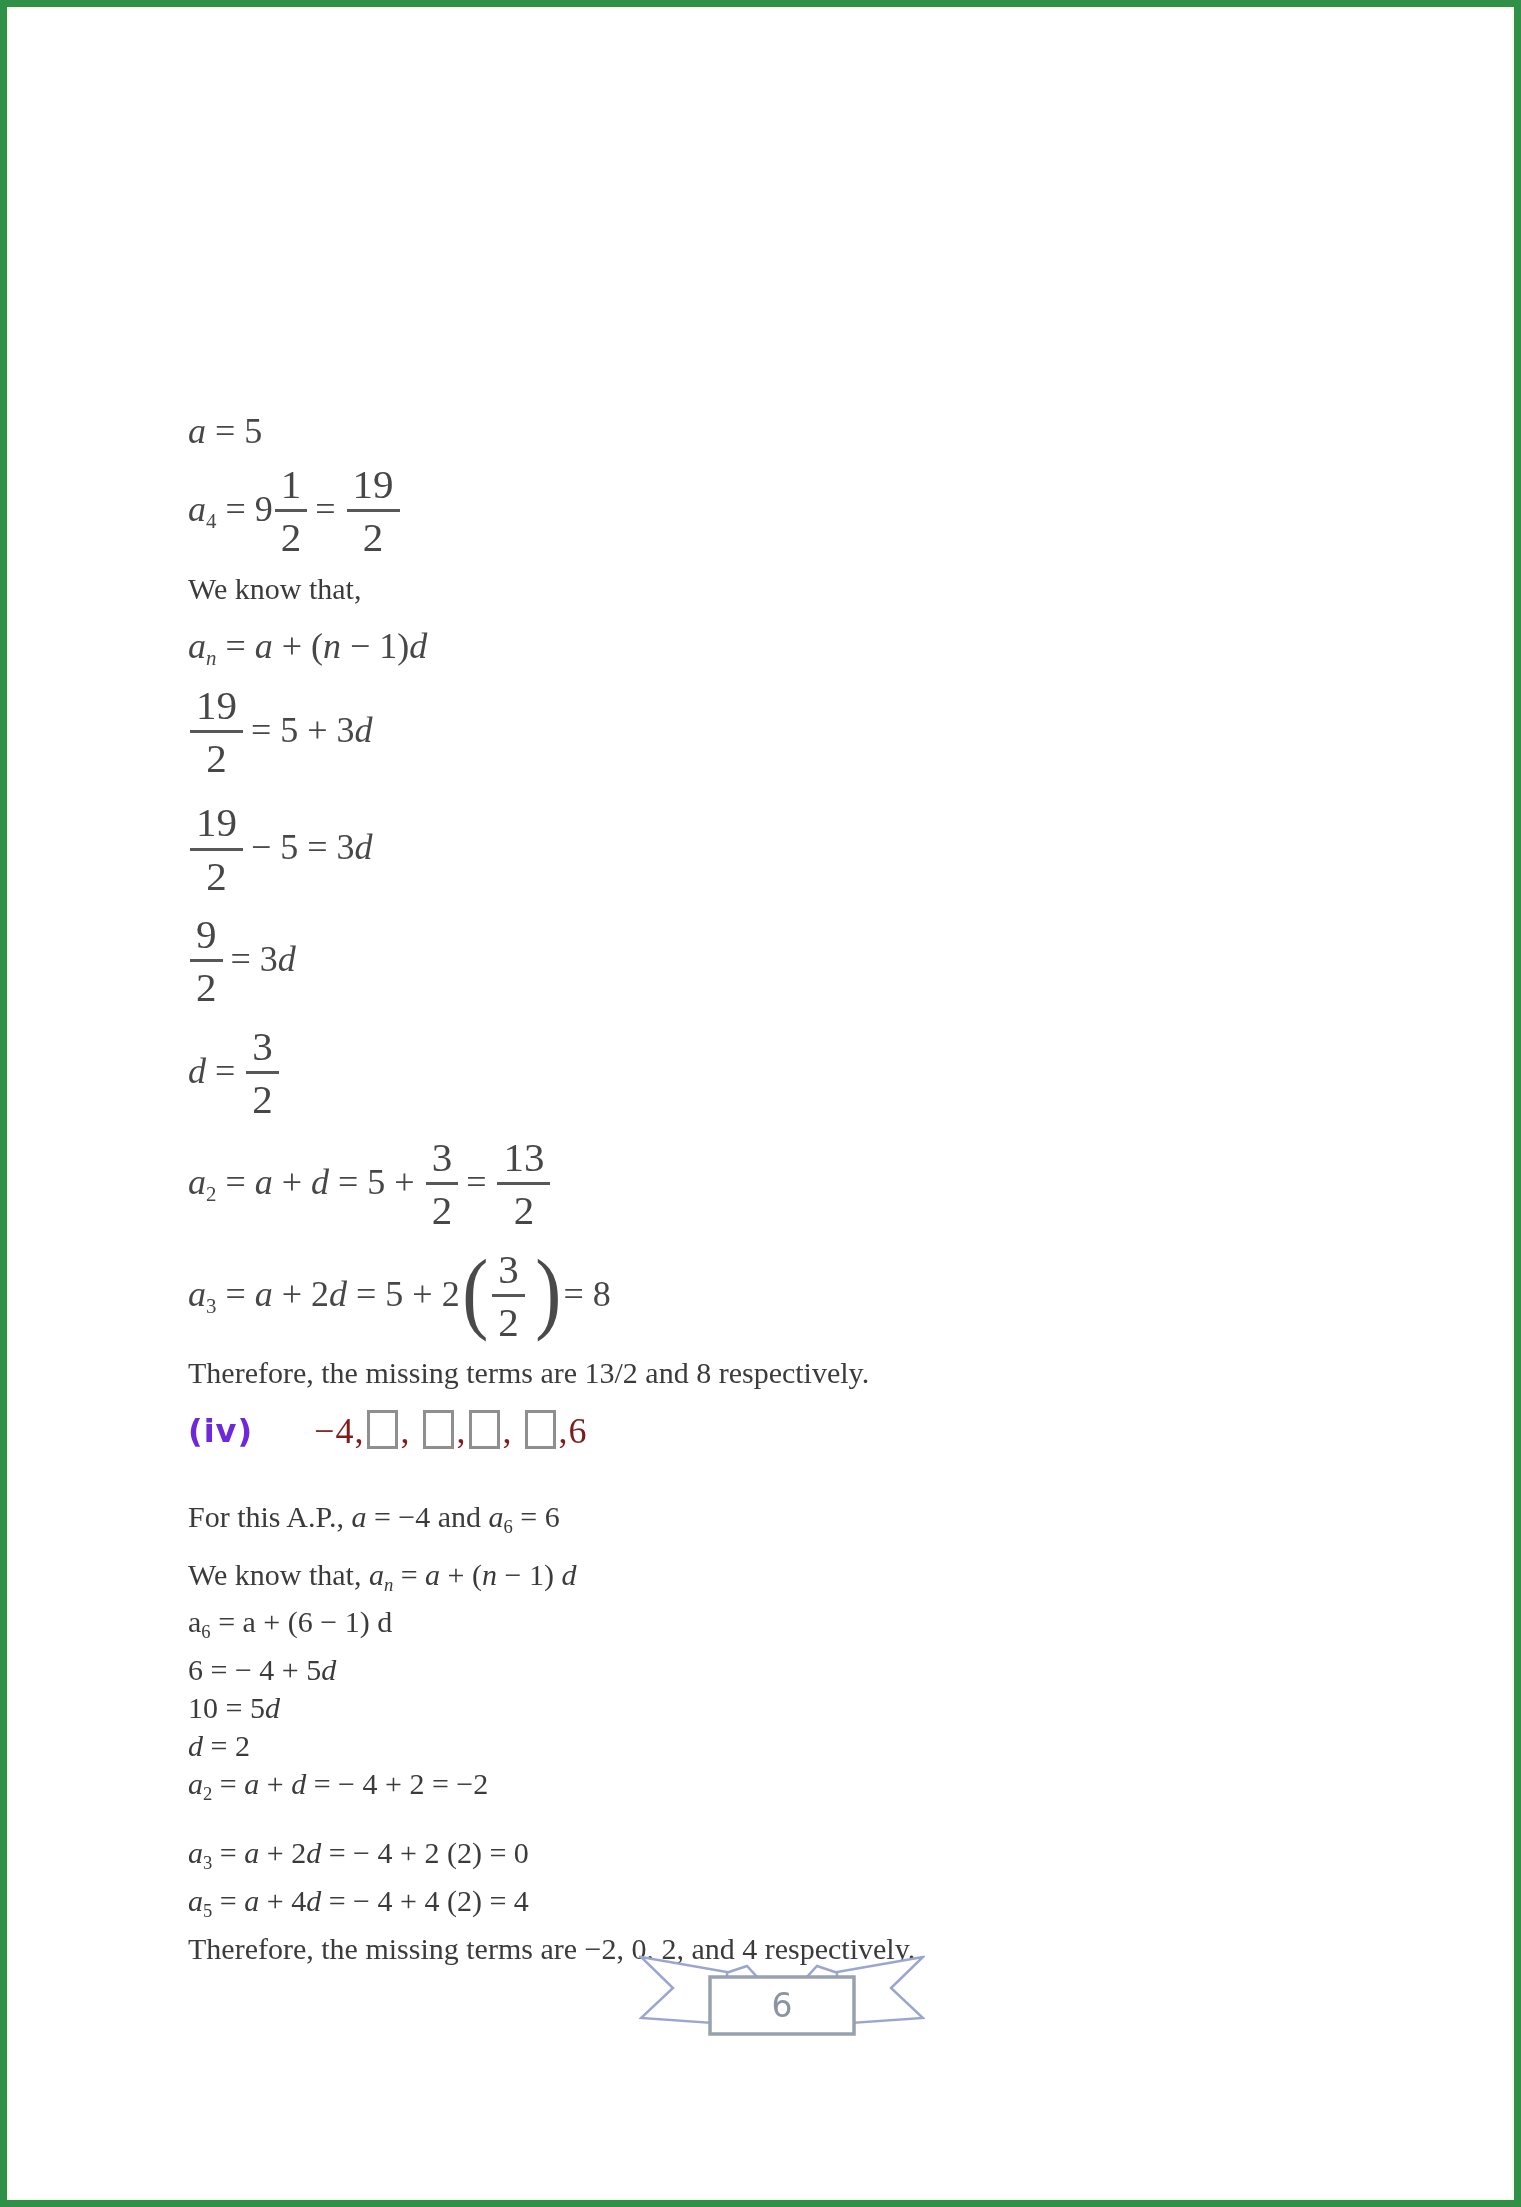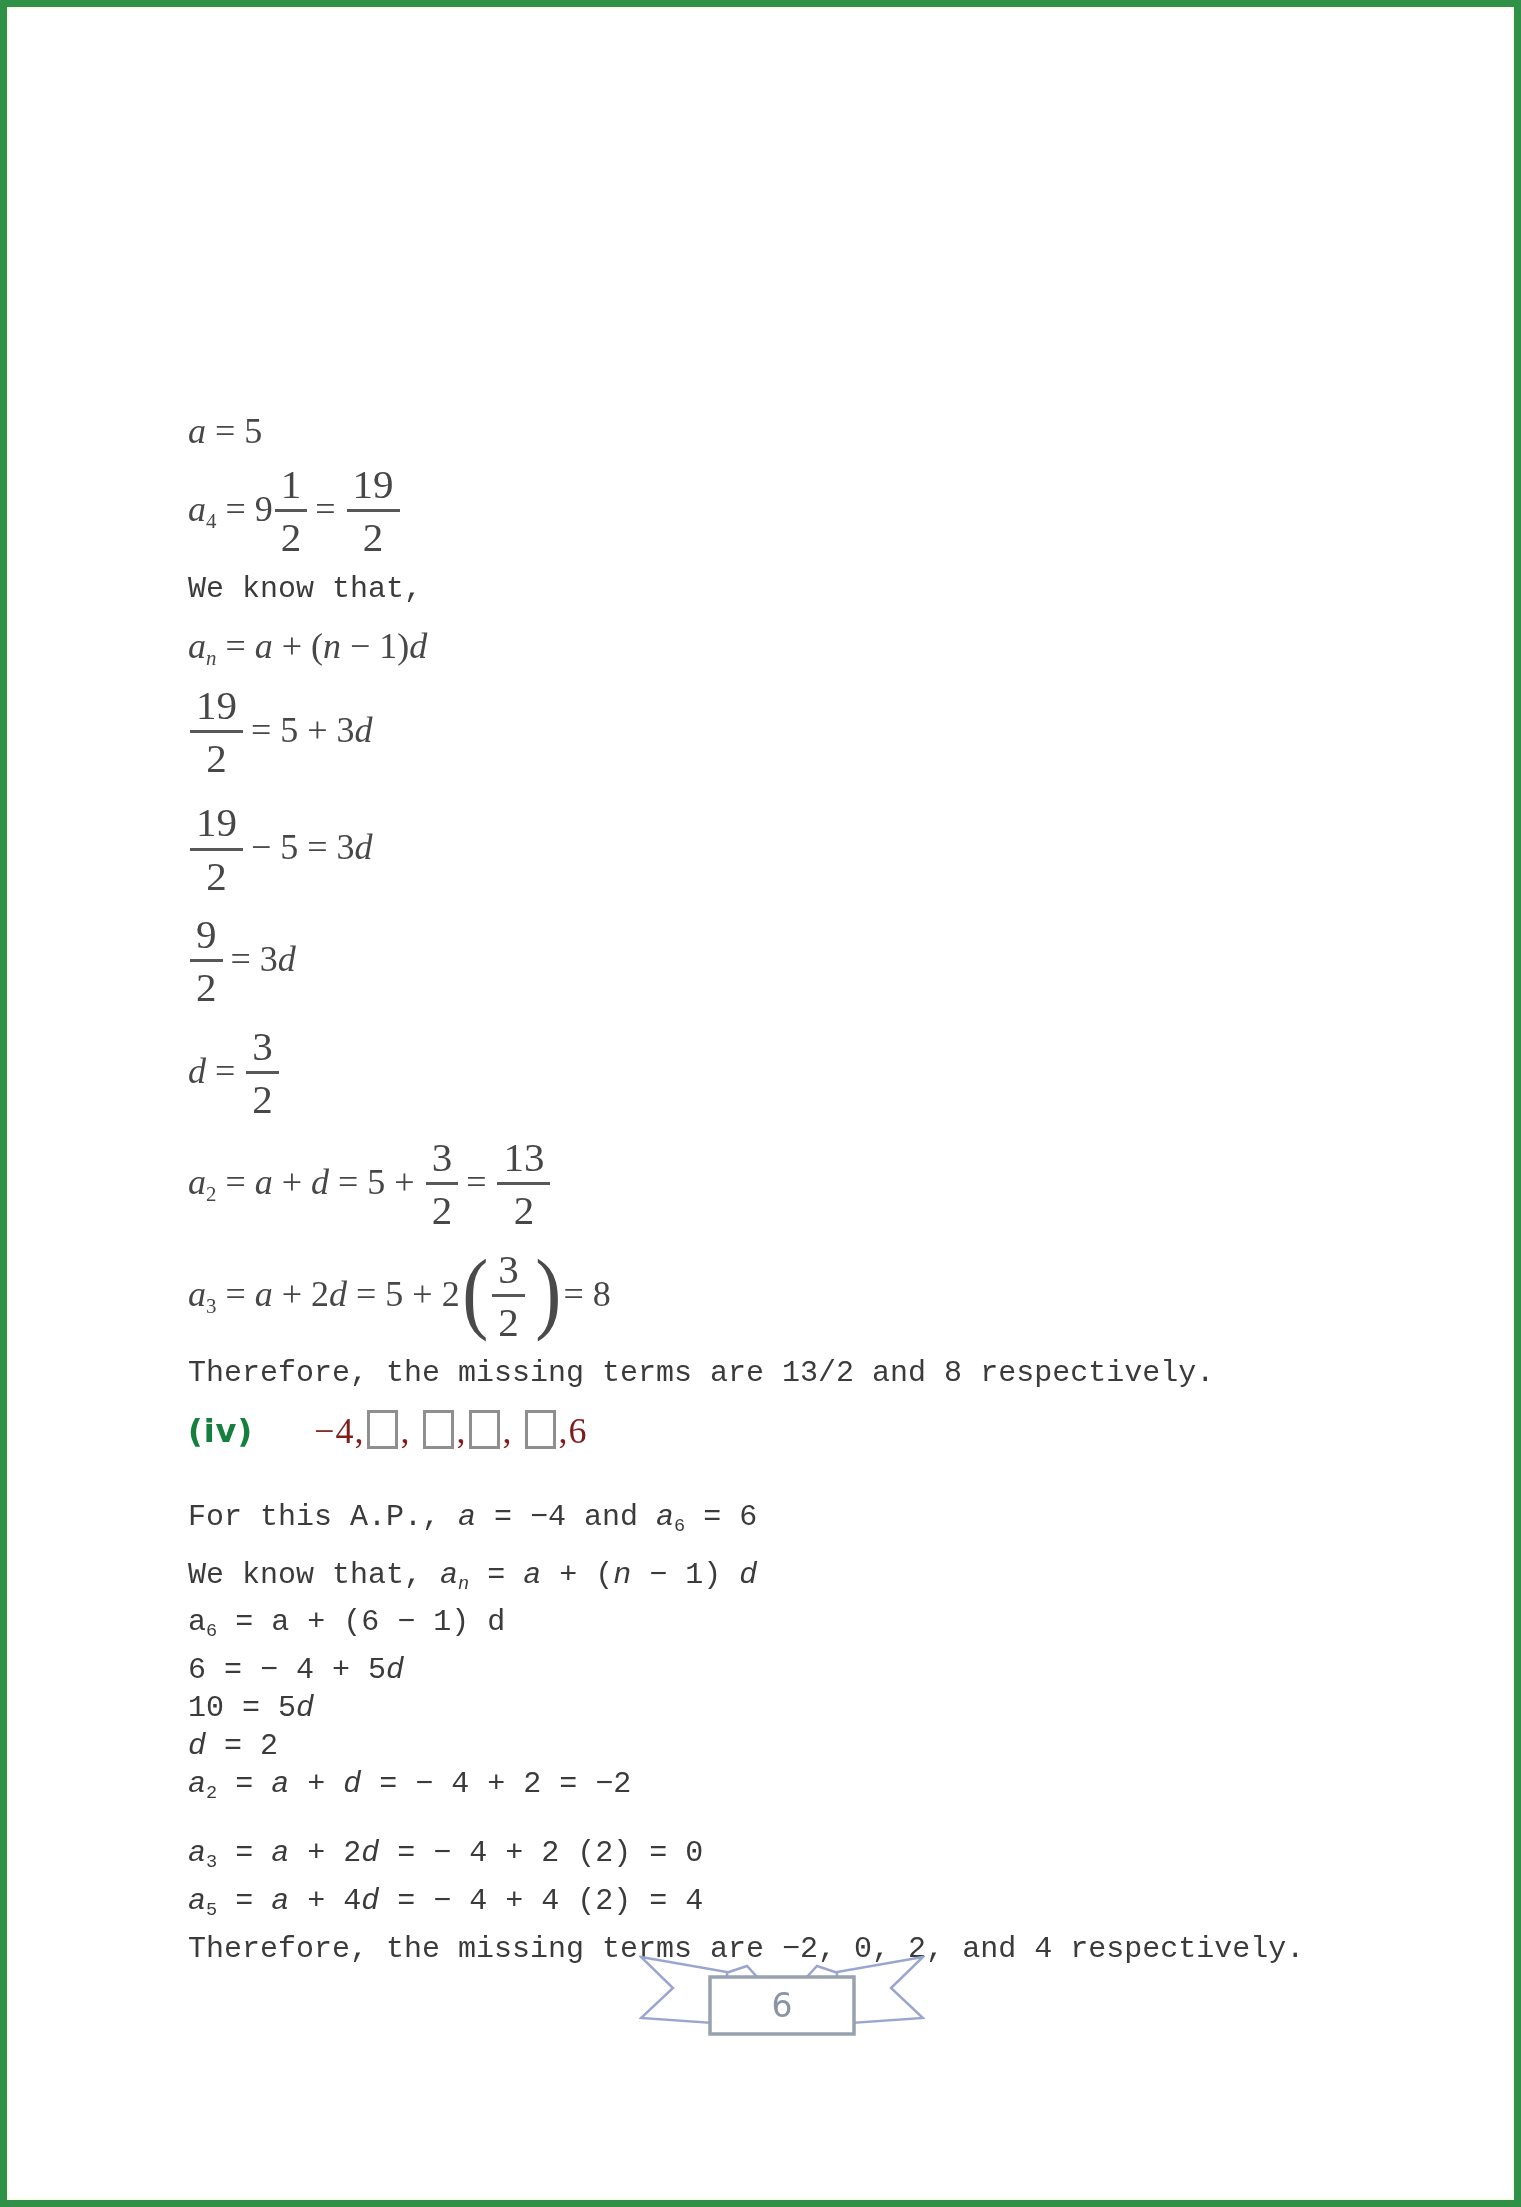--- a/index.html
+++ b/index.html
@@ -27,30 +27,30 @@
   }
   .frac .num{display:block;padding:0 6px 3px;border-bottom:3px solid #585858;}
   .frac .den{display:block;padding-top:3px;}
   .bigp{
     display:inline-block;font-size:92px;line-height:0;vertical-align:middle;
     position:relative;top:-6px;font-weight:400;color:#4a4a4a;
     transform:scaleX(.85);
   }
   
   .text-line,.math-line{
-    font-family:Liberation Mono, monospace;
+    font-family:Liberation Serif, serif;
     font-size:30px;line-height:38px;color:#3b3b3b;
   }
   .math-line span{white-space:pre;}
   .math-line .sub{font-size:0.62em;vertical-align:-0.3em;}
   
   .iv-line{display:flex;align-items:center;}
   .iv-label{
     font-family:"DejaVu Sans","Liberation Sans",sans-serif;
-    font-weight:bold;font-size:32px;color:#15803d;letter-spacing:1px;
+    font-weight:bold;font-size:32px;color:#6d28d9;letter-spacing:1px;
   }
   .seq{
     font-family:"Liberation Serif","DejaVu Serif",serif;
     font-size:36px;color:#7f1d1d;margin-left:61px;letter-spacing:1px;
   }
   .seq span{white-space:pre;}
   .term-box{
     display:inline-block;width:25px;height:33px;
     border:3px solid #8f8f8f;vertical-align:-6px;margin:0 2px 0 3px;
     background:#fff;

